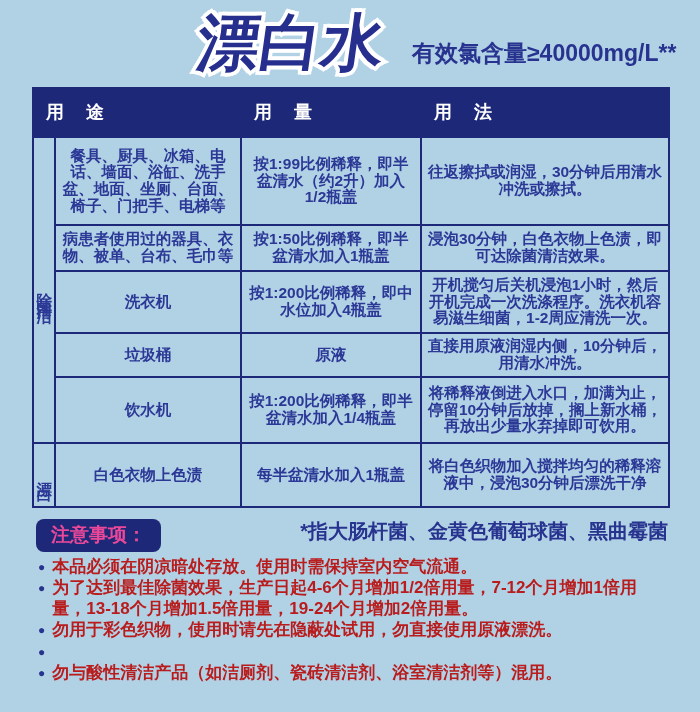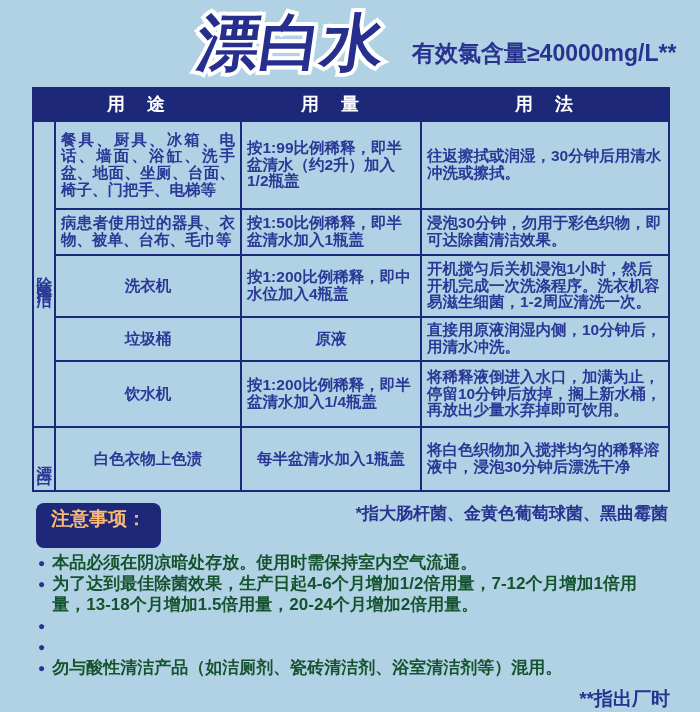--- a/index.html
+++ b/index.html
@@ -55,28 +55,29 @@
     background:#b1d1e5;
   }
   table.main th,table.main td{
     border:2px solid #1d2878;
     padding:1px 5px;
     font-size:15.5px;
     line-height:1.08;
     color:#2b3896;
     vertical-align:middle;
     overflow:hidden;
+    text-align:center;
   }
   table.main thead th{
     background:#1d2878;
     color:#ffffff;
     font-size:18px;
     height:23px;
-    padding:4px;
-    text-align:center;
+    padding:12px;
+    text-align:left;
     letter-spacing:2px;
   }
   td.cat{
     width:22px;
     text-align:center;
     writing-mode:vertical-rl;
     text-orientation:upright;
     letter-spacing:5px;
     font-size:17px;
     padding:2px 1px;
@@ -91,32 +92,32 @@
   tr.r5 td{height:62px;}
   tr.r6 td{height:52px;margin-left:11px;}
 
   
   .notes-head{
     display:flex;justify-content:space-between;align-items:flex-start;
     margin:8px 32px 0 36px;
   }
   .notice-box{
     background:#1d2878;
-    color:#fdba74;
+    color:#ec4899;
     font-size:19px;
     border-radius:8px;
-    padding:3px 15px 16px 15px;
+    padding:3px 15px 4px 15px;
     margin-top:3px;
   }
-  .bacteria-note{font-size:17px;color:#27338f;padding-top:2px;}
+  .bacteria-note{font-size:20px;color:#27338f;padding-top:2px;}
 
   .bullets{margin:5px 32px 0 38px;}
   .bullet-item{display:flex;margin-bottom:1px;}
   .dot{font-size:12px;line-height:20px;margin-right:7px;color:#27338f;flex:0 0 auto;}
-  .bullet-text{font-size:17px;line-height:1.2;color:#14532d;}
+  .bullet-text{font-size:17px;line-height:1.2;color:#b91c1c;}
 
   .factory-note{
     position:absolute;
     right:30px;bottom:0px;
     font-size:19px;color:#27338f;
   }
 </style>
 </head>
 <body>
 
@@ -147,21 +148,21 @@
     <tbody>
       <tr class="r1">
         <td class="cat" rowspan="5">除菌清洁</td>
         <td class="just">餐具、厨具、冰箱、电话、墙面、浴缸、洗手盆、地面、坐厕、台面、椅子、门把手、电梯等</td>
         <td class="left">按1:99比例稀释，即半盆清水（约2升）加入1/2瓶盖</td>
         <td class="left">往返擦拭或润湿，30分钟后用清水冲洗或擦拭。</td>
       </tr>
       <tr class="r2">
         <td class="just">病患者使用过的器具、衣物、被单、台布、毛巾等</td>
         <td class="left">按1:50比例稀释，即半盆清水加入1瓶盖</td>
-        <td class="left">浸泡30分钟，勿用于彩色织物，即可达除菌清洁效果。</td>
+        <td class="left">浸泡30分钟，白色衣物上色渍，即可达除菌清洁效果。</td>
       </tr>
       <tr class="r3">
         <td class="ctr">洗衣机</td>
         <td class="left">按1:200比例稀释，即中水位加入4瓶盖</td>
         <td class="left">开机搅匀后关机浸泡1小时，然后开机完成一次洗涤程序。洗衣机容易滋生细菌，1-2周应清洗一次。</td>
       </tr>
       <tr class="r4">
         <td class="ctr">垃圾桶</td>
         <td class="ctr">原液</td>
         <td class="left">直接用原液润湿内侧，10分钟后，用清水冲洗。</td>
@@ -185,30 +186,30 @@
     <div class="bacteria-note">*指大肠杆菌、金黄色葡萄球菌、黑曲霉菌</div>
   </div>
 
   <div class="bullets">
     <div class="bullet-item">
       <span class="dot">●</span>
       <span class="bullet-text">本品必须在阴凉暗处存放。使用时需保持室内空气流通。</span>
     </div>
     <div class="bullet-item">
       <span class="dot">●</span>
-      <span class="bullet-text">为了达到最佳除菌效果，生产日起4-6个月增加1/2倍用量，7-12个月增加1倍用量，13-18个月增加1.5倍用量，20-24个月增加2倍用量。</span>
-    </div>
-    <div class="bullet-item">
-      <span class="dot">●</span>
+      <span class="bullet-text">为了达到最佳除菌效果，生产日起4-6个月增加1/2倍用量，7-12个月增加1倍用量，13-18个月增加1.5倍用量，19-24个月增加2倍用量。</span>
+    </div>
+    <div class="bullet-item">
+      <span class="dot">●</span>
+      <span class="bullet-text">勿用于彩色织物，使用时请先在隐蔽处试用，勿直接使用原液漂洗。</span>
     </div>
     <div class="bullet-item">
       <span class="dot">●</span>
     </div>
     <div class="bullet-item">
       <span class="dot">●</span>
       <span class="bullet-text">勿与酸性清洁产品（如洁厕剂、瓷砖清洁剂、浴室清洁剂等）混用。</span>
     </div>
 
   </div>
 
-  <div class="factory-note">**指出厂时</div>
 
 </div>
 
 </body></html>

